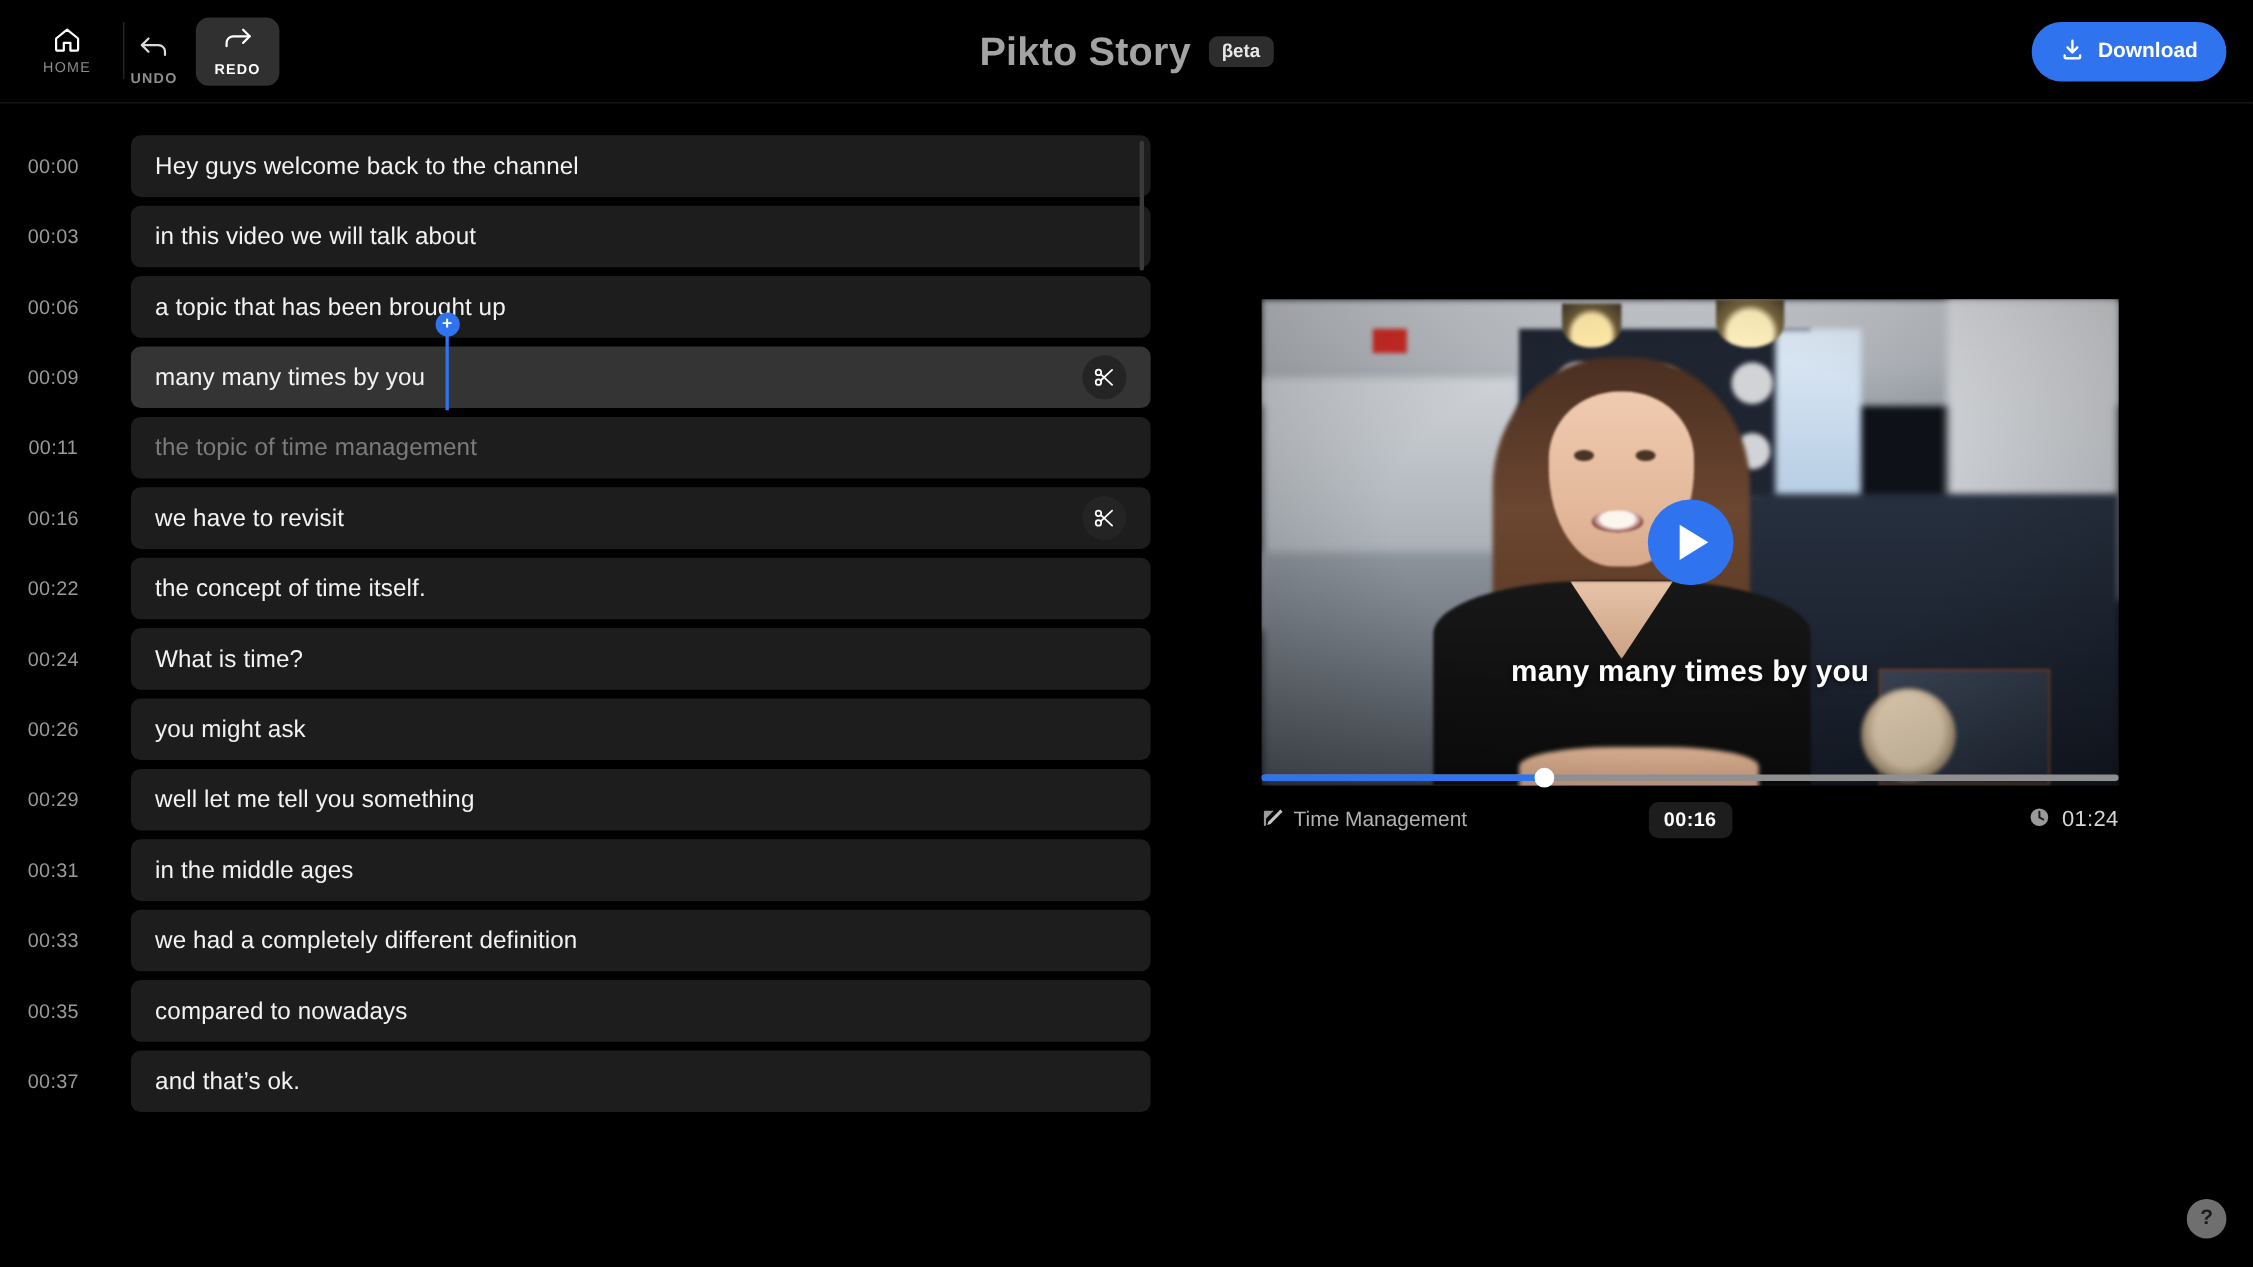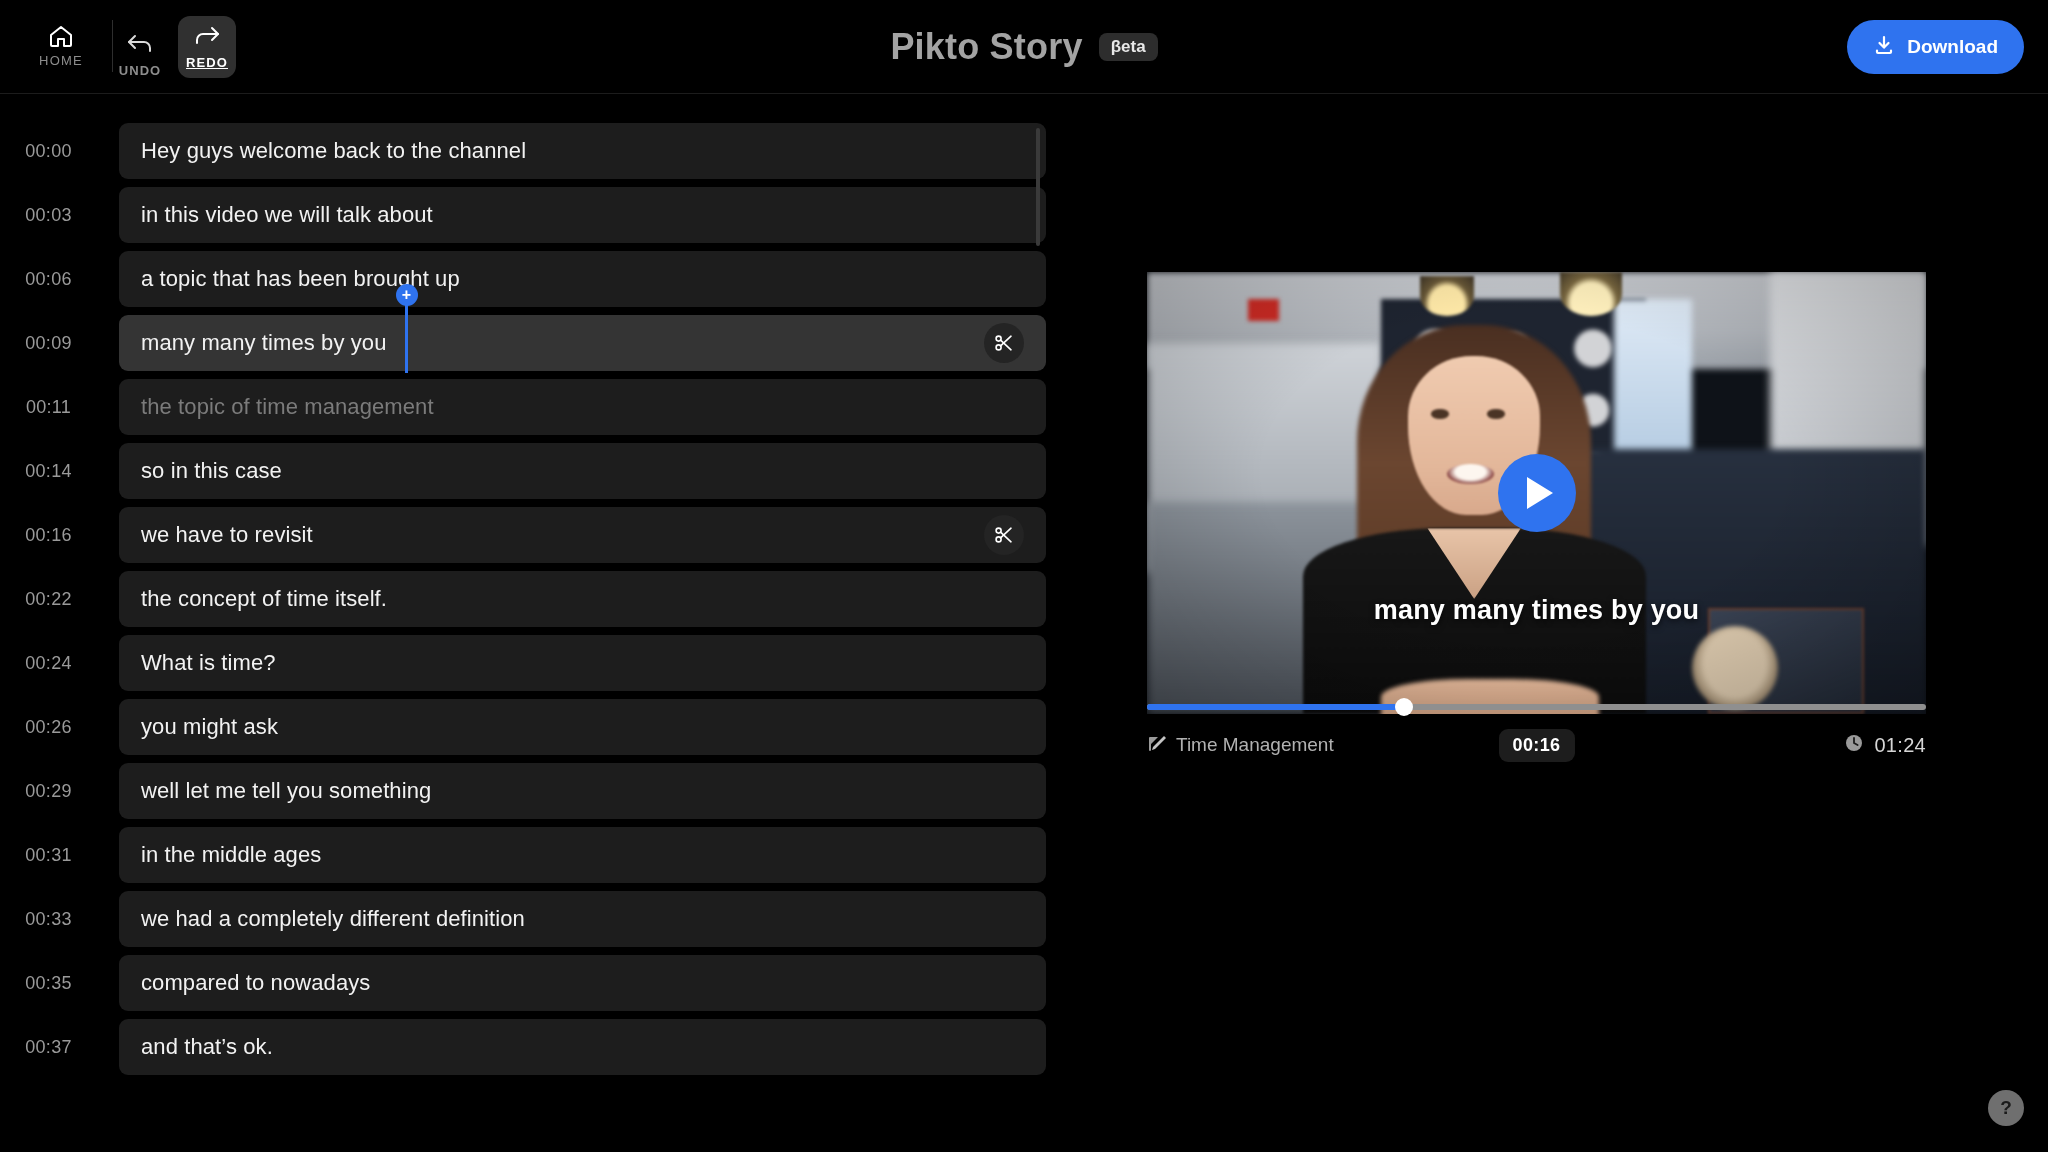--- a/index.html
+++ b/index.html
@@ -37,25 +37,25 @@
   }
   .undo-btn {
     position: absolute; left: 104px; top: 16px;
     width: 72px; height: 62px;
     display: flex; flex-direction: column;
     align-items: center; justify-content: flex-end;
     gap: 6px; cursor: pointer; border-radius: 10px;
   }
   .redo-btn {
     position: absolute; left: 178px; top: 16px;
-    width: 58px; height: 62px;
+    width: 76px; height: 62px;
     display: flex; flex-direction: column;
     align-items: center; justify-content: center;
     gap: 6px; cursor: pointer;
-    background: #303030; border-radius: 12px; text-decoration: underline;
+    background: #303030; border-radius: 12px;
   }
   .ur-label { font-size: 13px; letter-spacing: 1.1px; font-weight: 600; }
   .undo-btn .ur-label { color: #8d8d8d; }
   .redo-btn .ur-label { color: #ffffff; }
 
   .title-wrap {
     position: absolute; left: 0; top: 26px;
     width: 2048px;
     display: flex; align-items: center; justify-content: center;
     gap: 16px;
@@ -441,27 +441,20 @@
           <div class="split-marker">
             <div class="split-plus">+</div>
           </div>
         </div>
       </div>
       <div class="row dim">
         <div class="ts">00:11</div>
         <div style="width: 22px;"></div>
         <div class="bubble">
           <span class="bubble-text">the topic of time management</span>
-        </div>
-      </div>
-      <div class="row">
-        <div class="ts">00:14</div>
-        <div style="width: 22px;"></div>
-        <div class="bubble">
-          <span class="bubble-text">so in this case</span>
         </div>
       </div>
       <div class="row">
         <div class="ts">00:16</div>
         <div style="width: 22px;"></div>
         <div class="bubble">
           <span class="bubble-text">we have to revisit</span>
           <div class="cut-btn">
             <svg width="20" height="20" viewBox="0 0 20 20" fill="none">
               <circle cx="4.6" cy="14.4" r="2.5" stroke="#fff" stroke-width="1.6"></circle>

